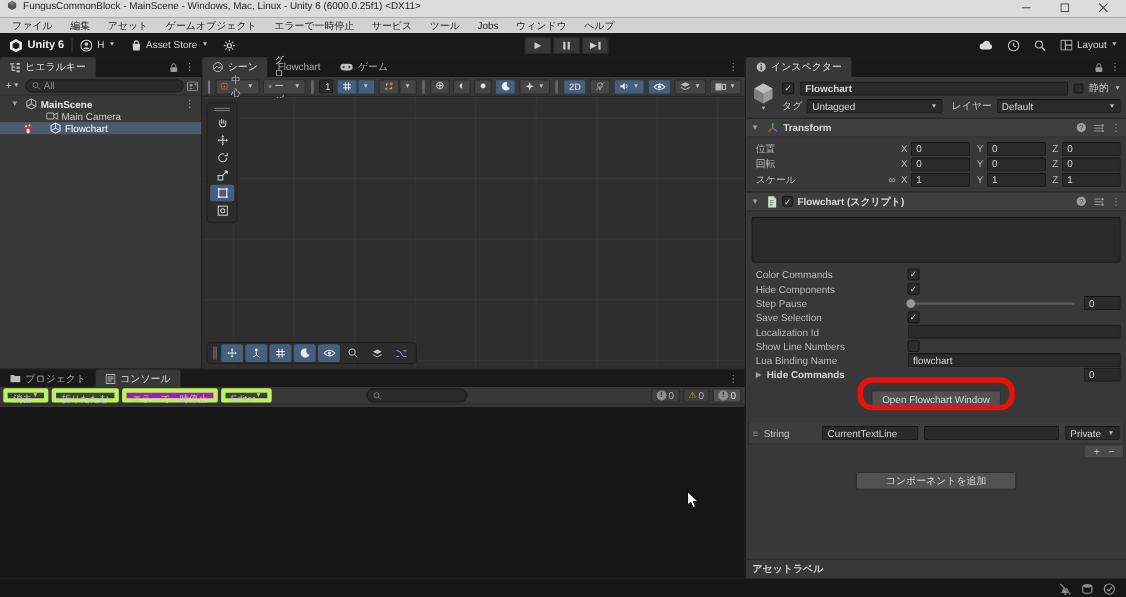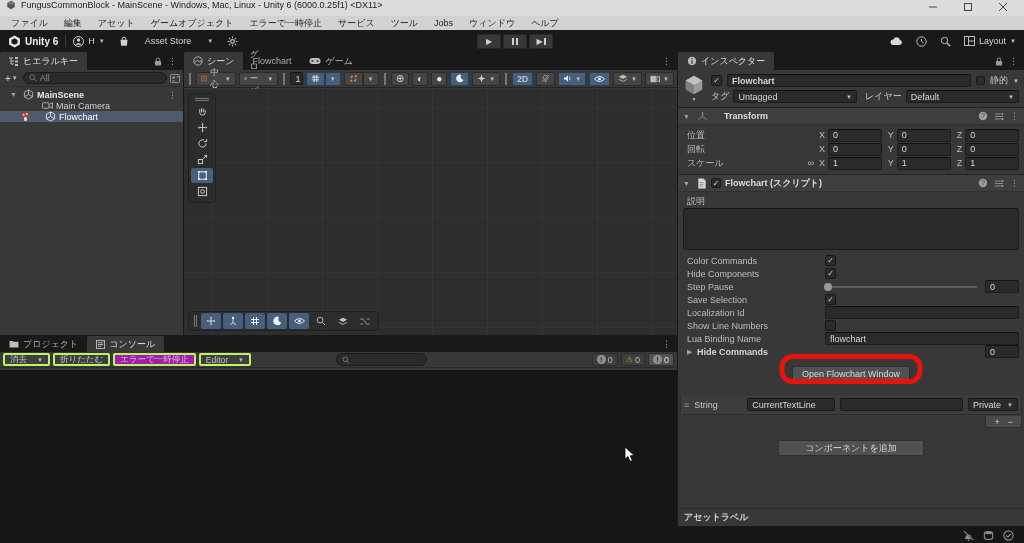--- a/index.html
+++ b/index.html
@@ -45,21 +45,21 @@
   .palette{position:absolute;left:4px;top:4px;width:28px;background:#2c2c2c;border:1px solid #202020;border-radius:4px;padding:2px}
   .pcell{width:22px;height:15px;margin:1px auto;display:flex;align-items:center;justify-content:center;border-radius:2px}
   .pcell.on{background:#46607c}
   .phandle{width:14px;height:3px;border-top:1px solid #777;border-bottom:1px solid #777;margin:2px auto 3px}
   .overlaybar{position:absolute;left:4px;bottom:4px;height:20px;background:#2c2c2c;border:1px solid #202020;border-radius:4px;display:flex;align-items:center;gap:2px;padding:0 3px}
   .obtn{width:20px;height:16px;border-radius:2px;display:flex;align-items:center;justify-content:center}
   .obtn.on{background:#46607c}
   .vhandle{width:3px;height:12px;border-left:1px solid #777;border-right:1px solid #777;margin:0 2px}
   
   .ctoolbar{height:16px;background:#383838;border-bottom:1px solid #2a2a2a;display:flex;align-items:center;gap:3px;padding:0 3px}
-  .cbtn{height:13px;display:flex;align-items:center;gap:10px;padding:0 5px;background:#3e3e3e;border:2px solid #bef264;border-radius:2px;font-size:8.5px;color:#c5c5c5}
+  .cbtn{height:13px;display:flex;gap:0;padding:0 5px;background:#3e3e3e;border:4px solid #bef264;border-radius:2px;font-size:8.5px;color:#c5c5c5}
   .cbtn.pressed{background:#a21caf}
   .ccontent{position:absolute;left:0;top:34px;right:0;bottom:0;background:#161616}
   .cnt{height:13px;display:flex;align-items:center;gap:2px;padding:0 4px;border:1px solid #2c2c2c;border-radius:2px;background:#3e3e3e;color:#b5b5b5}
   .cnt.pressed{background:#525252;color:#e0e0e0}
   .badge{width:9px;height:9px;border-radius:50%;background:#8f8f8f;color:#262626;font-size:7px;font-weight:bold;display:flex;align-items:center;justify-content:center}
   
   .comp-hdr{height:18px;background:#3e3e3e;border-top:1px solid #232323;border-bottom:1px solid #303030;display:flex;align-items:center;gap:4px;padding:0 5px;font-size:9px;font-weight:bold;color:#dcdcdc}
   .hdr-icons{margin-left:auto;display:flex;align-items:center;gap:6px;color:#9f9f9f;font-weight:normal}
   .prow{height:13px;display:flex;align-items:center;padding:0 5px 0 9px;font-size:9px;color:#bdbdbd}
   .plabel{width:138px;flex-shrink:0;white-space:nowrap;overflow:hidden}
@@ -130,21 +130,21 @@
   <span class="divline"></span>
   <span class="flex" style="gap:4px">
     <svg width="11" height="11" viewBox="0 0 11 11">
         <circle cx="5.5" cy="5.5" r="5" fill="none" stroke="#cfcfcf"></circle>
         <circle cx="5.5" cy="4" r="1.7" fill="#cfcfcf"></circle>
         <path d="M2.3 8.7 a3.5 3 0 0 1 6.4 0" fill="#cfcfcf"></path>
       </svg>
     <span>H</span>
     <span class="arrow">▼</span>
   </span>
-  <span class="flex" style="gap:16px;margin-left:14px">
+  <span class="flex" style="gap:4px;margin-left:14px">
     <svg width="10" height="11" viewBox="0 0 10 11">
         <path d="M1.5 3.8 h7 l-.6 6 h-5.8 z" fill="#cfcfcf"></path>
         <path d="M3.2 3.8 V3 a1.8 1.8 0 0 1 3.6 0 v.8" fill="none" stroke="#cfcfcf"></path>
       </svg>
     <span>Asset Store</span>
     <span class="arrow">▼</span>
   </span>
   <span style="margin-left:14px">
     <svg width="11" height="11" viewBox="0 0 12 12">
         <circle cx="6" cy="6" r="2" fill="none" stroke="#bdbdbd" stroke-width="1.4"></circle>
@@ -606,21 +606,21 @@
     </div>
   </div>
 
   <div class="comp-hdr">
     <span class="foldarrow">▼</span>
     <svg width="11" height="11" viewBox="0 0 12 12">
         <line x1="6" y1="6" x2="6" y2="1" stroke="#6a9e3c" stroke-width="1.5"></line>
         <line x1="6" y1="6" x2="1.5" y2="9.5" stroke="#c34c40" stroke-width="1.5"></line>
         <line x1="6" y1="6" x2="10.5" y2="9.5" stroke="#3c78c3" stroke-width="1.5"></line>
       </svg>
-    <span style="margin-left:12px">Transform</span>
+    <span style="">Transform</span>
     <span class="hdr-icons">
       <svg width="10" height="10" viewBox="0 0 12 12">
           <circle cx="6" cy="6" r="5" fill="#9f9f9f"></circle>
           <text x="6" y="8.6" font-size="8" text-anchor="middle" fill="#3e3e3e">?</text>
         </svg>
       <svg width="10" height="9" viewBox="0 0 12 10">
           <path d="M1 2 h7 M1 5 h10 M1 8 h7" stroke="#9f9f9f"></path>
           <circle cx="10" cy="2" r="1.3" fill="#9f9f9f"></circle>
           <circle cx="10" cy="8" r="1.3" fill="#9f9f9f"></circle>
         </svg>
@@ -696,23 +696,20 @@
         </svg>
       <svg width="10" height="9" viewBox="0 0 12 10">
           <path d="M1 2 h7 M1 5 h10 M1 8 h7" stroke="#9f9f9f"></path>
           <circle cx="10" cy="2" r="1.3" fill="#9f9f9f"></circle>
           <circle cx="10" cy="8" r="1.3" fill="#9f9f9f"></circle>
         </svg>
       <span class="kebab">⋮</span>
     </span>
   </div>
   <div style="padding:4px 0 2px">
-    <div class="prow" style="height:11px">
-      <span>説明</span>
-    </div>
     <div class="fld" style="height:42px;align-items:flex-start;margin:1px 5px 4px;border-radius:3px">
         <span></span>
       </div>
 
     <div class="prow">
       <span class="plabel">Color Commands</span>
       <span class="cb">
           <span>✓</span>
         </span>
     </div>

